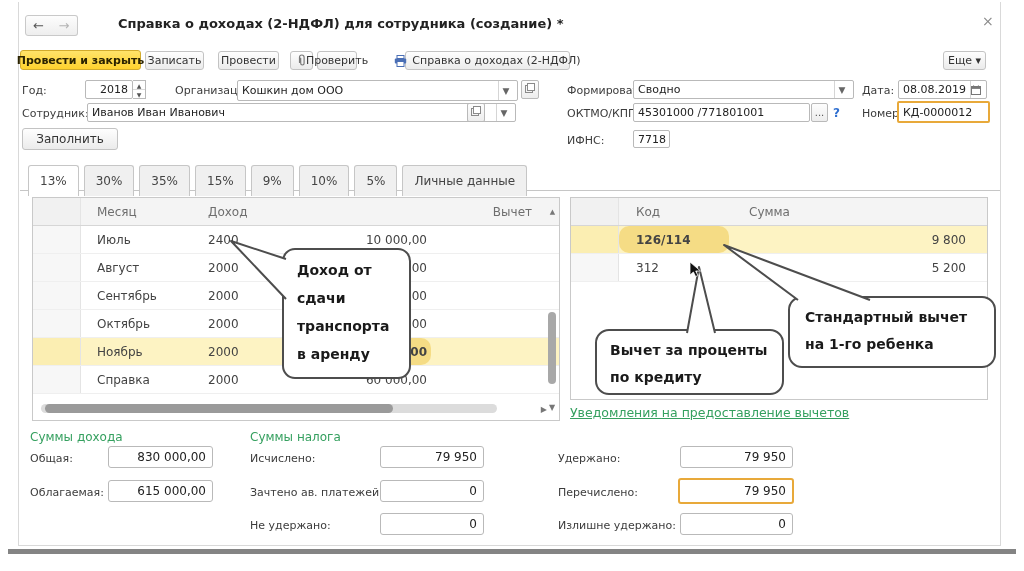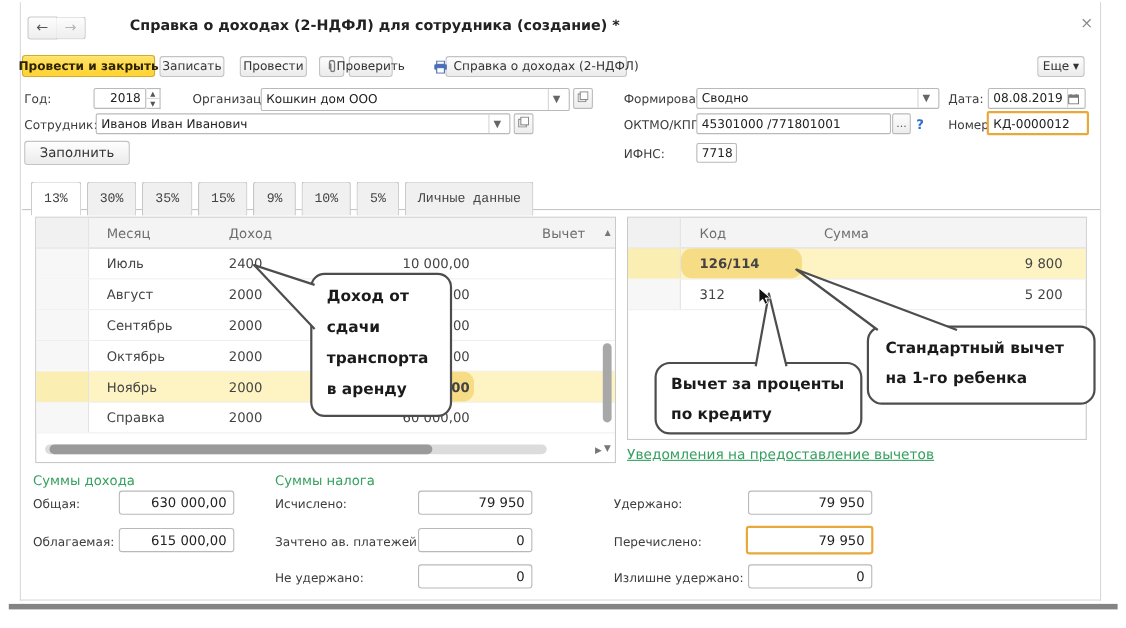--- a/index.html
+++ b/index.html
@@ -28,21 +28,21 @@
   .ddzone { width:15px; align-self:stretch; border-left:1px solid #d5d5d5; display:flex; align-items:center; justify-content:center; color:#666; font-size:9px; margin-left:4px; }
   .sqbtn { position:absolute; border:1px solid #b9b9b9; border-radius:2px; background:linear-gradient(#fdfdfd,#ededed); display:flex; align-items:center; justify-content:center; }
   .spin { position:absolute; width:13px; height:19px; border:1px solid #b9b9b9; border-left:none; display:flex; flex-direction:column; }
   .spin span { flex:1; display:flex; align-items:center; justify-content:center; font-size:6px; color:#555; border-bottom:1px solid #d9d9d9; }
   .spin span:last-child { border-bottom:none; }
   .help { position:absolute; color:#2f6fd0; font-weight:bold; font-size:12px; }
 
   
   .tabline { position:absolute; left:20px; top:190px; width:980px; height:1px; background:#c6c6c6; z-index:1; }
   .tabs { position:absolute; left:28px; top:165px; display:flex; gap:5px; z-index:2; }
-  .tab { height:26px; padding:15px 11px; display:flex; align-items:center; border:1px solid #c6c6c6; border-bottom:none; border-radius:3px 3px 0 0; background:#f0f0f0; color:#444; font-size:12px;font-family:Liberation Mono, monospace; }
+  .tab { height:26px; padding:15px 11px; display:flex; align-items:center; border:1px solid #c6c6c6; border-bottom:none; border-radius:3px 3px 0 0; background:#f0f0f0; color:#444; font-size:12px; }
   .tab.active { background:#fff; height:27px; font-weight:normal; position:relative; z-index:3; }
 
   
   .tbl { position:absolute; border:1px solid #c9c9c9; background:#fff; z-index:2; }
   .thr, .trow { display:flex; height:28px; align-items:stretch; }
   .thr { border-bottom:1px solid #d6d6d6; background:#f4f4f4; color:#6e6e6e; }
   .trow { border-bottom:1px solid #efefef; color:#434343; }
   .cell { display:flex; align-items:center; font-size:12px; overflow:hidden; white-space:nowrap;text-align:center; }
   .w-sel { width:48px; background:#f7f7f7; border-right:1px solid #e4e4e4; }
   .thr .w-sel { background:#f1f1f1; }
@@ -158,21 +158,21 @@
         <svg width="10" height="10" viewBox="0 0 10 10">
           <rect x="0.5" y="1.5" width="9" height="8" fill="none" stroke="#777"></rect>
           <rect x="0.5" y="1.5" width="9" height="2.4" fill="#777"></rect>
           <line x1="2.6" y1="0.4" x2="2.6" y2="2.6" stroke="#777"></line>
           <line x1="7.4" y1="0.4" x2="7.4" y2="2.6" stroke="#777"></line>
         </svg>
       </span>
   </div>
 
   <div class="lbl" style="left:22px;top:107px;">Сотрудник:</div>
-  <div class="inp" style="left:87px;top:103px;width:377px;height:19px;">
+  <div class="inp" style="left:87px;top:103px;width:429px;height:19px;">
     <span class="flex1">Иванов Иван Иванович</span>
     <span class="ddzone">▼</span>
   </div>
   <div class="sqbtn" style="left:467px;top:103px;width:18px;height:19px;">
     <span><svg width="10" height="10" viewBox="0 0 10 10">
           <rect x="0.5" y="2.5" width="7" height="7" fill="none" stroke="#8a8a8a"></rect>
           <rect x="2.5" y="0.5" width="7" height="7" fill="#fff" stroke="#8a8a8a"></rect>
         </svg></span>
   </div>
 
@@ -309,21 +309,21 @@
   </svg>
   <div class="callout-text" style="left:297px;top:256px;width:102px;">Доход от сдачи транспорта в аренду</div>
   <div class="callout-text" style="left:610px;top:337px;width:160px;line-height:27px;">Вычет за проценты по кредиту</div>
   <div class="callout-text" style="left:805px;top:304px;width:168px;line-height:27px;">Стандартный вычет на 1-го ребенка</div>
 
   <div class="link" style="left:570px;top:405px;">Уведомления на предоставление вычетов</div>
 
   <div class="sect-h green" style="left:30px;top:430px;">Суммы дохода</div>
   <div class="lbl" style="left:30px;top:452px;">Общая:</div>
   <div class="tot-box" style="left:108px;top:446px;width:105px;height:22px;">
-      <span>630 000,00</span>
+      <span>830 000,00</span>
     </div>
   <div class="lbl" style="left:30px;top:486px;">Облагаемая:</div>
   <div class="tot-box" style="left:108px;top:480px;width:105px;height:22px;">
       <span>615 000,00</span>
     </div>
 
   <div class="sect-h green" style="left:250px;top:430px;">Суммы налога</div>
   <div class="lbl" style="left:250px;top:452px;">Исчислено:</div>
   <div class="tot-box" style="left:380px;top:446px;width:104px;height:22px;">
       <span>79 950</span>

